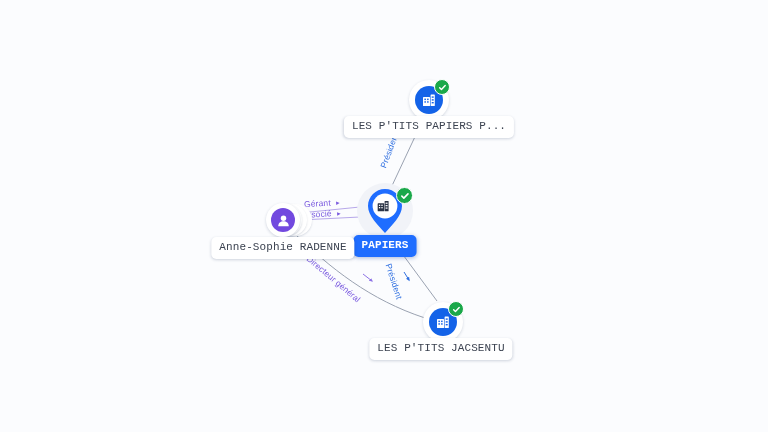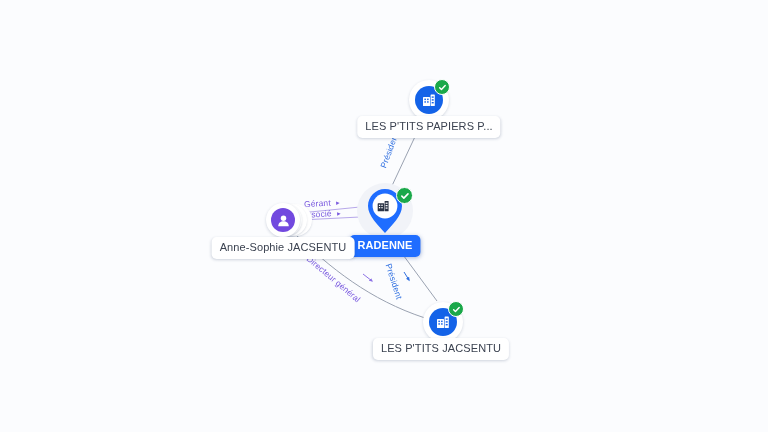--- a/index.html
+++ b/index.html
@@ -150,20 +150,21 @@
     transform: translateX(-50%);
     white-space: nowrap;
     font-size: 11px;
     line-height: 1;
     padding: 5px 8px 6px 8px;
     border-radius: 5px;
     background: #ffffff;
     color: #3b4250;
     box-shadow: 0 1px 3px rgba(30,50,90,.2);
     letter-spacing: .1px;
+    font-family: Liberation Mono, monospace;
   }
   .node-label.selected {
     background: #1f6dff;
     color: #ffffff;
     font-weight: bold;
     box-shadow: 0 1px 4px rgba(20,60,150,.35);
   }
 
   
   .edge-label {
@@ -281,21 +282,21 @@
             </g>
           </svg>
         </div>
         <div class="badge-check">
           <svg width="10" height="10" viewBox="0 0 12 12" aria-hidden="true">
             <path d="M2.2 6.2 L4.6 8.6 L9.6 3.4" stroke="#ffffff" stroke-width="1.9" fill="none" stroke-linecap="round" stroke-linejoin="round"></path>
           </svg>
         </div>
       </div>
     </div>
-    <div class="node-label selected" style="left:0px; top:24px;">RADENNE</div>
+    <div class="node-label selected" style="left:0px; top:24px;">PAPIERS</div>
   </div>
 
   <div class="node" style="left:443px; top:322px;">
     <div class="node-icon-wrap">
       <div class="company-icon">
         <div class="disc">
           <svg width="16" height="16" viewBox="0 0 16 16" aria-hidden="true">
             <rect x="2" y="5" width="7" height="9" rx="0.6" fill="#ffffff"></rect>
             <rect x="9.6" y="2.5" width="4.2" height="11.5" rx="0.6" fill="#ffffff"></rect>
             <rect x="3.4" y="6.6" width="1.5" height="1.5" fill="#1463e8"></rect>
@@ -326,16 +327,16 @@
         <div class="avatar-disc">
           <div class="inner">
             <svg width="15" height="15" viewBox="0 0 16 16" aria-hidden="true">
               <circle cx="8" cy="5.6" r="2.9" fill="#ffffff"></circle>
               <path d="M2.4 14.2 C2.4 10.5 5 8.9 8 8.9 C11 8.9 13.6 10.5 13.6 14.2 Z" fill="#ffffff"></path>
             </svg>
           </div>
         </div>
       </div>
     </div>
-    <div class="node-label" style="left:0px; top:17px;">Anne-Sophie JACSENTU</div>
+    <div class="node-label" style="left:0px; top:17px;">Anne-Sophie RADENNE</div>
   </div>
 
 </div>
 
 </body></html>

